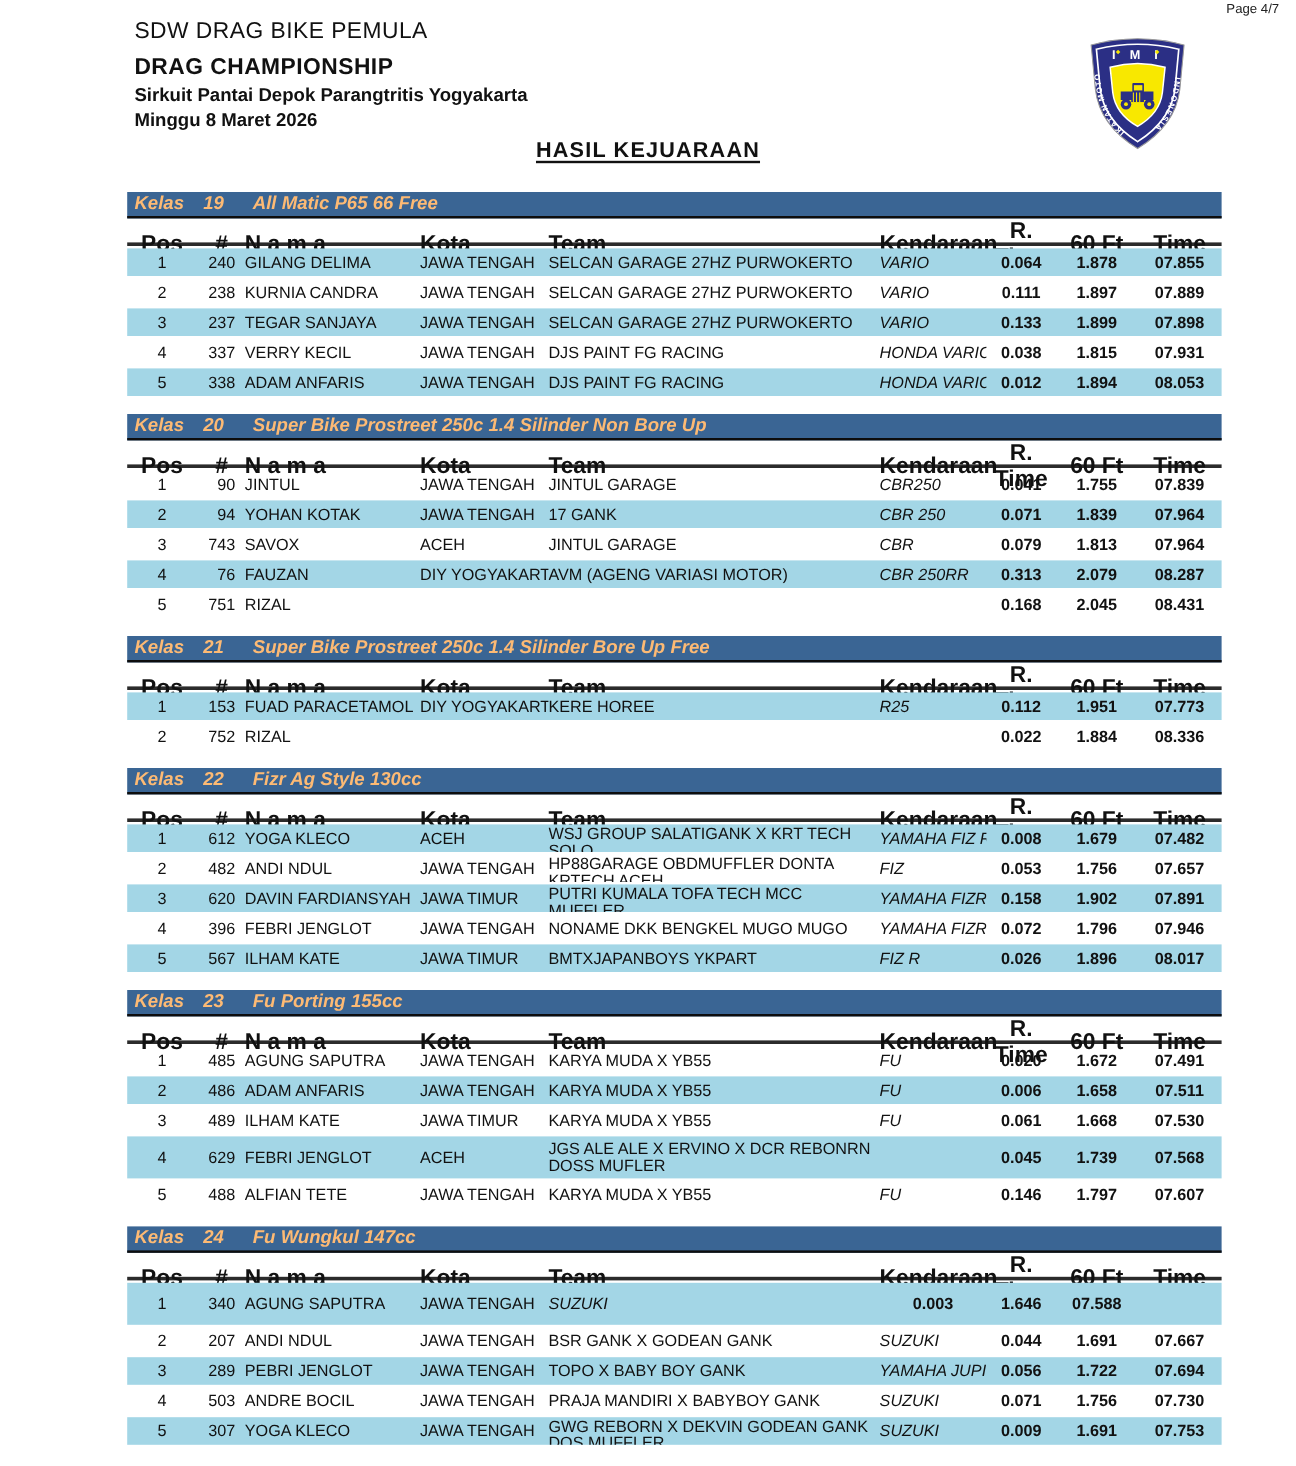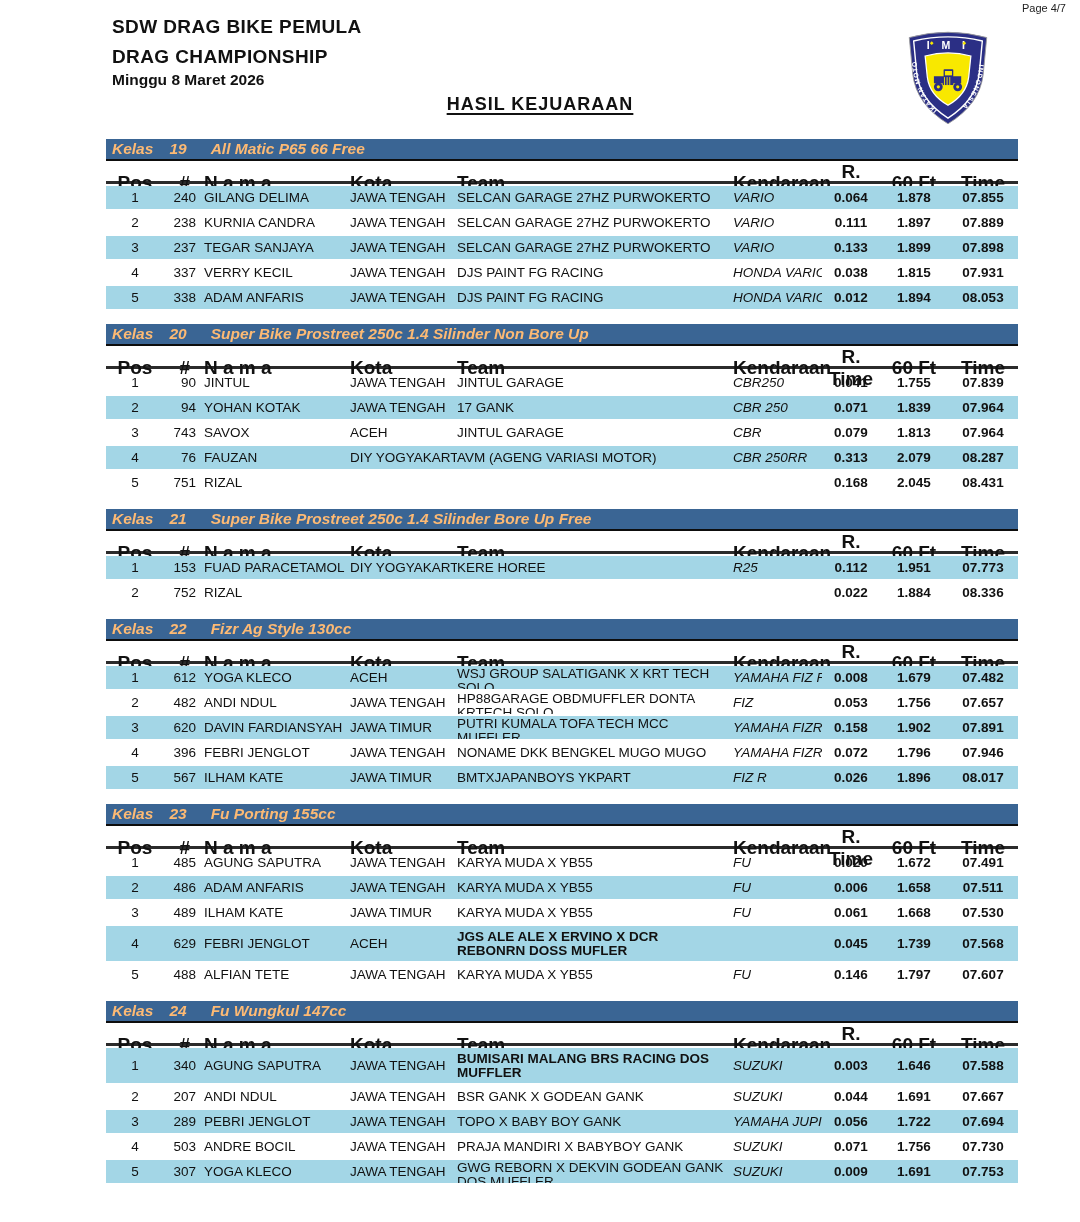--- a/index.html
+++ b/index.html
@@ -12,21 +12,21 @@
   html,body{margin:0;padding:0;}
   body{
     width:1080px;height:1222px;overflow:hidden;position:relative;
     background:#ffffff;color:var(--ink);
     font-family:"Liberation Sans", sans-serif;
   }
   .page-indicator{
     position:absolute;top:2px;right:14px;font-size:11px;color:#222;
   }
   header{padding:14px 0 0 112px;position:relative;}
-  .t1{font-size:19px;font-weight:bold;letter-spacing:.4px;margin:2px 0 0;}
+  .t1{font-size:19px;font-weight:normal;letter-spacing:.4px;margin:2px 0 0;}
   .t2{font-size:19px;font-weight:bold;letter-spacing:.4px;margin:8px 0 0;}
   .s1,.s2{font-size:15.5px;font-weight:bold;margin:3px 0 0;}
   .logo{position:absolute;top:28px;right:88px;width:88px;height:100px;}
   .section-title{text-align:center;margin-top:5px;}
   .section-title span{
     font-size:18px;font-weight:bold;letter-spacing:1px;
     text-decoration:underline;text-decoration-thickness:2px;text-underline-offset:3px;
   }
   #tables{margin:24px 0 0 106px;width:912px;}
   section.result-table{margin-bottom:15px;}
@@ -56,31 +56,32 @@
     min-height:23px;align-items:center;font-size:13.5px;
   }
   .row.hl{background:var(--hl-blue);}
   .row.tall{min-height:35px;}
   .c{display:block;}
   .c.pos{text-align:center;}
   .c.num{text-align:right;padding-right:8px;font-weight:normal;}
   .c.nama,.c.kota{white-space:nowrap;overflow:hidden;}
   .c.kend{white-space:nowrap;overflow:hidden;padding-right:6px;font-style:italic;}
   .c.team{line-height:14px;max-height:22px;overflow:hidden;padding-right:4px;}
-  .row.tall .c.team{max-height:32px;font-weight:bold;}
+  .row.tall .c.team{max-height:32px;}
   .c.rt,.c.ft,.c.tm{text-align:center;font-weight:bold;}
 </style>
 </head>
 <body>
 
 <div class="page-indicator">Page 4/7</div>
 
 <header>
   <div class="t1">SDW DRAG BIKE PEMULA</div>
   <div class="t2">DRAG CHAMPIONSHIP</div>
+  <div class="s1">Sirkuit Pantai Depok Parangtritis Yogyakarta</div>
   <div class="s2">Minggu 8 Maret 2026</div>
 
   <svg class="logo" viewBox="0 0 100 112" aria-hidden="true">
     <path d="M6,10 Q50,-2 94,10 L90,52 Q86,86 50,108 Q14,86 10,52 Z" fill="#2B2F85" stroke="#9a9a9a" stroke-width="1"></path>
     <path d="M11,14 Q50,4.5 89,14 L85.5,51 Q82,81 50,101.5 Q18,81 14.5,51 Z" fill="none" stroke="#ffffff" stroke-width="1.6"></path>
     <path d="M24,31 Q50,24 76,31 L73.5,55 Q71,75 50,87 Q29,75 26.5,55 Z" fill="#F8E800" stroke="#ffffff" stroke-width="1.4"></path>
     <text x="50" y="23" text-anchor="middle" font-family="Liberation Sans, sans-serif" font-size="12" font-weight="bold" fill="#ffffff" letter-spacing="5">I M I</text>
     <rect x="30" y="15" width="3" height="3" fill="#F8E800" transform="rotate(45 31.5 16.5)"></rect>
     <rect x="67" y="15" width="3" height="3" fill="#F8E800" transform="rotate(45 68.5 16.5)"></rect>
     <g fill="#2B2F85">
@@ -346,21 +347,21 @@
     <span class="c rt">0.008</span>
     <span class="c ft">1.679</span>
     <span class="c tm">07.482</span>
   </div>
 
   <div class="row">
     <span class="c pos">2</span>
     <span class="c num">482</span>
     <span class="c nama">ANDI NDUL</span>
     <span class="c kota">JAWA TENGAH</span>
-    <span class="c team">HP88GARAGE OBDMUFFLER DONTA KRTECH SOLO</span>
+    <span class="c team">HP88GARAGE OBDMUFFLER DONTA KRTECH ACEH</span>
     <span class="c kend">FIZ</span>
     <span class="c rt">0.053</span>
     <span class="c ft">1.756</span>
     <span class="c tm">07.657</span>
   </div>
 
   <div class="row hl">
     <span class="c pos">3</span>
     <span class="c num">620</span>
     <span class="c nama">DAVIN FARDIANSYAH</span>
@@ -494,21 +495,20 @@
         <span class="c c6">R. Time</span>
         <span class="c c7">60 Ft</span>
         <span class="c c8">Time</span>
       </div>
     <div class="rows">
   <div class="row hl tall">
     <span class="c pos">1</span>
     <span class="c num">340</span>
     <span class="c nama">AGUNG SAPUTRA</span>
     <span class="c kota">JAWA TENGAH</span>
-    <span class="c team">BUMISARI MALANG BRS RACING DOS MUFFLER</span>
     <span class="c kend">SUZUKI</span>
     <span class="c rt">0.003</span>
     <span class="c ft">1.646</span>
     <span class="c tm">07.588</span>
   </div>
 
   <div class="row">
     <span class="c pos">2</span>
     <span class="c num">207</span>
     <span class="c nama">ANDI NDUL</span>

